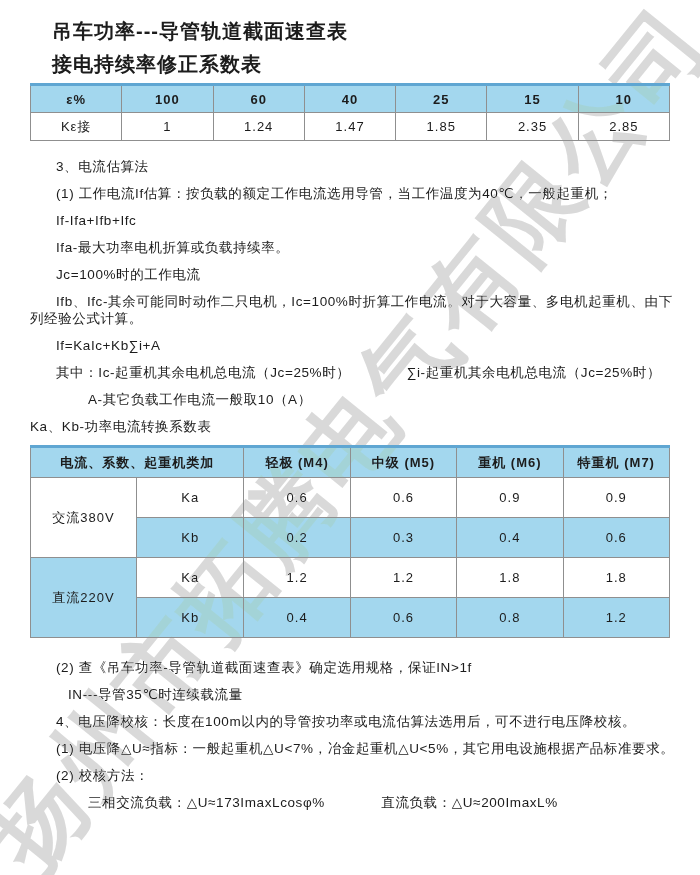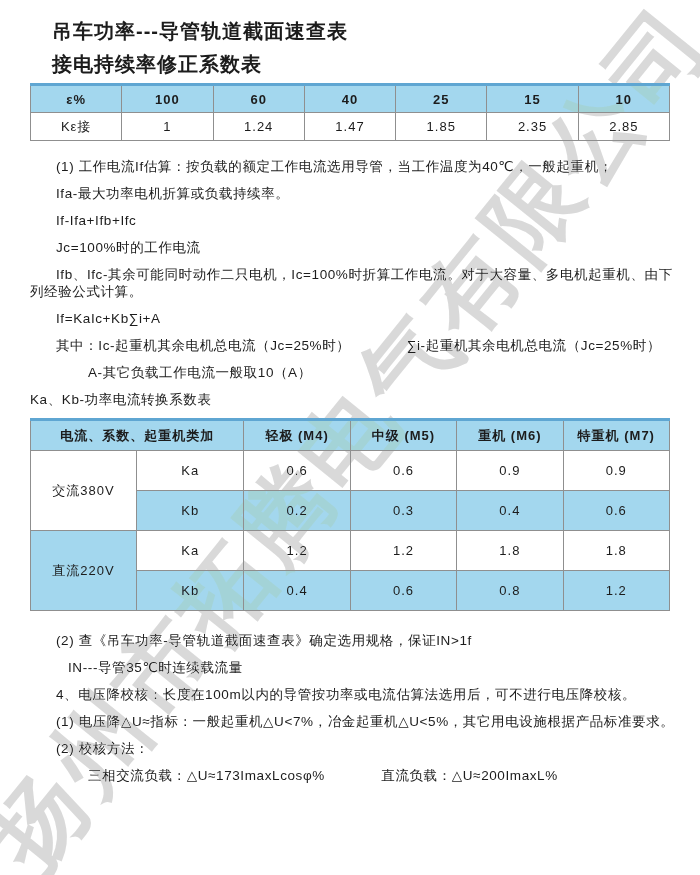--- a/index.html
+++ b/index.html
@@ -92,23 +92,24 @@
         <td>1.24</td>
         <td>1.47</td>
         <td>1.85</td>
         <td>2.35</td>
         <td>2.85</td>
       </tr>
     </tbody>
       </table>
 
     <div class="notes">
+      <p class="ind1">3、电流估算法</p>
       <p class="ind1">(1) 工作电流If估算：按负载的额定工作电流选用导管，当工作温度为40℃，一般起重机；</p>
+      <p class="ind1">If-Ifa+Ifb+Ifc</p>
       <p class="ind1">Ifa-最大功率电机折算或负载持续率。</p>
-      <p class="ind1">If-Ifa+Ifb+Ifc</p>
       <p class="ind1">Jc=100%时的工作电流</p>
       <p class="ind1">Ifb、Ifc-其余可能同时动作二只电机，Ic=100%时折算工作电流。对于大容量、多电机起重机、由下列经验公式计算。</p>
       <p class="ind1">If=KaIc+Kb∑i+A</p>
       <p class="ind1">其中：Ic-起重机其余电机总电流（Jc=25%时）　　　　∑i-起重机其余电机总电流（Jc=25%时）</p>
       <p class="ind2">A-其它负载工作电流一般取10（A）</p>
       <p class="ind0">Ka、Kb-功率电流转换系数表</p>
     </div>
 
     <div class="coef-table-wrap">
       <table class="tbl coef">

